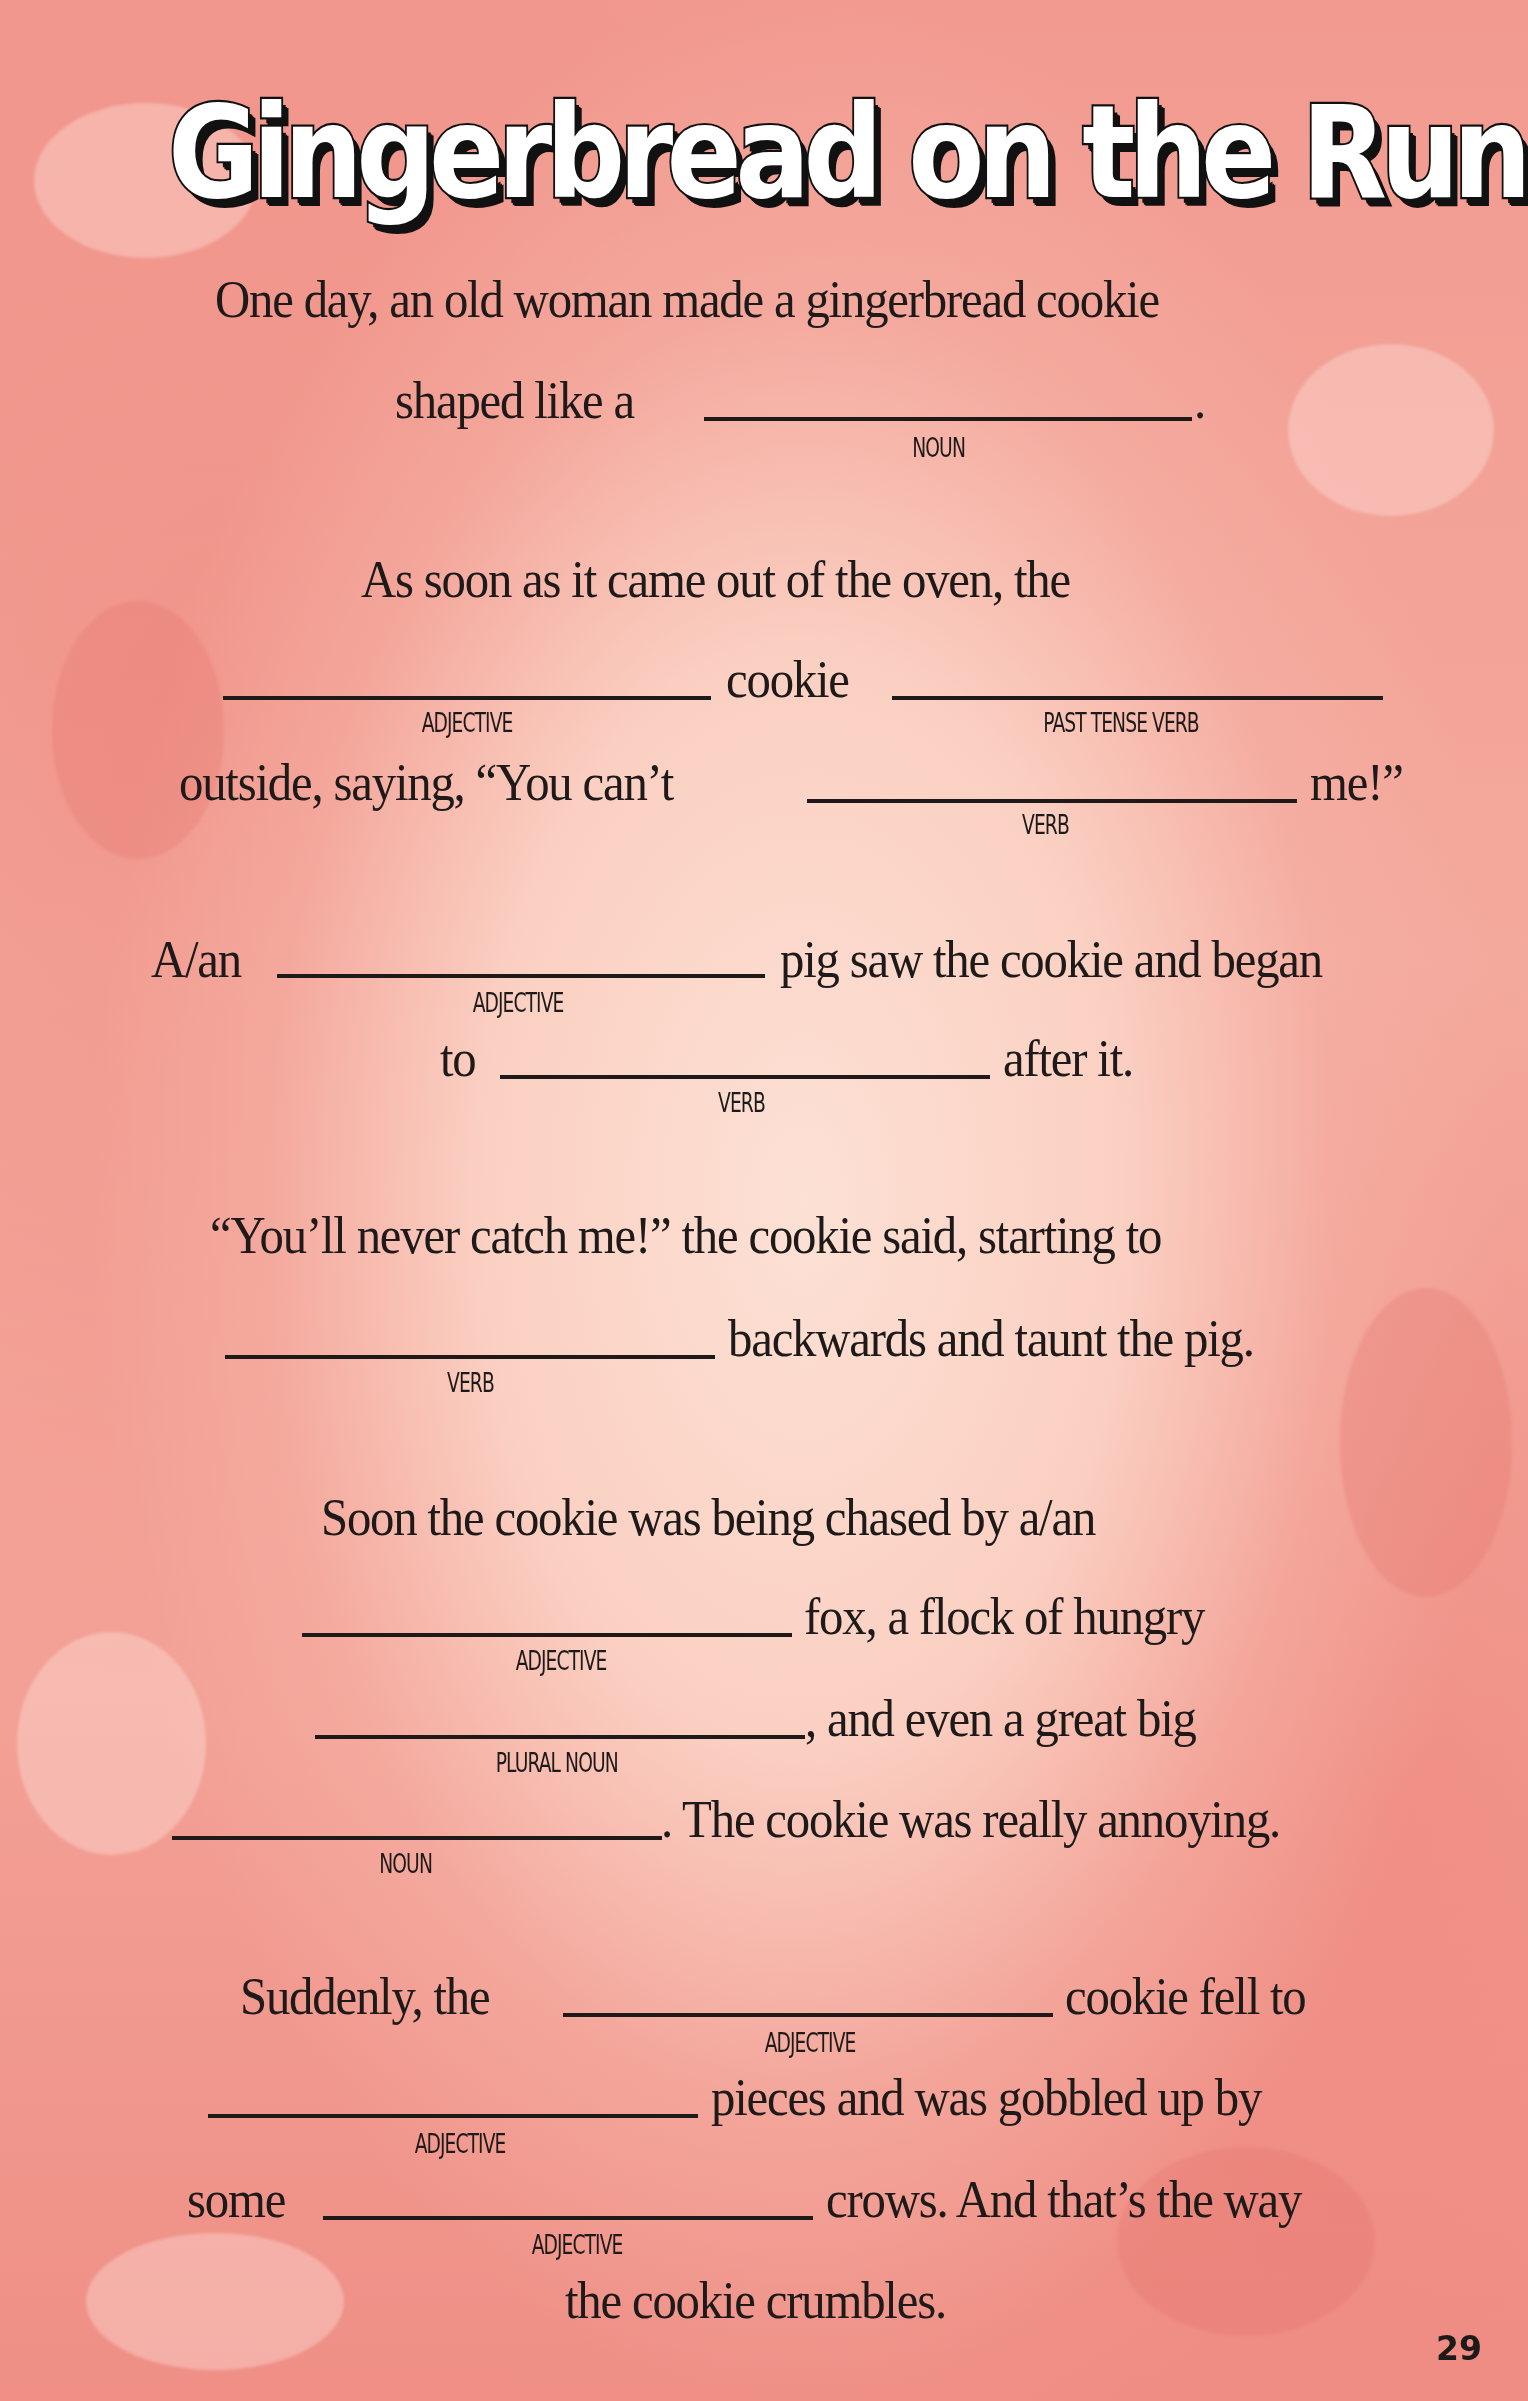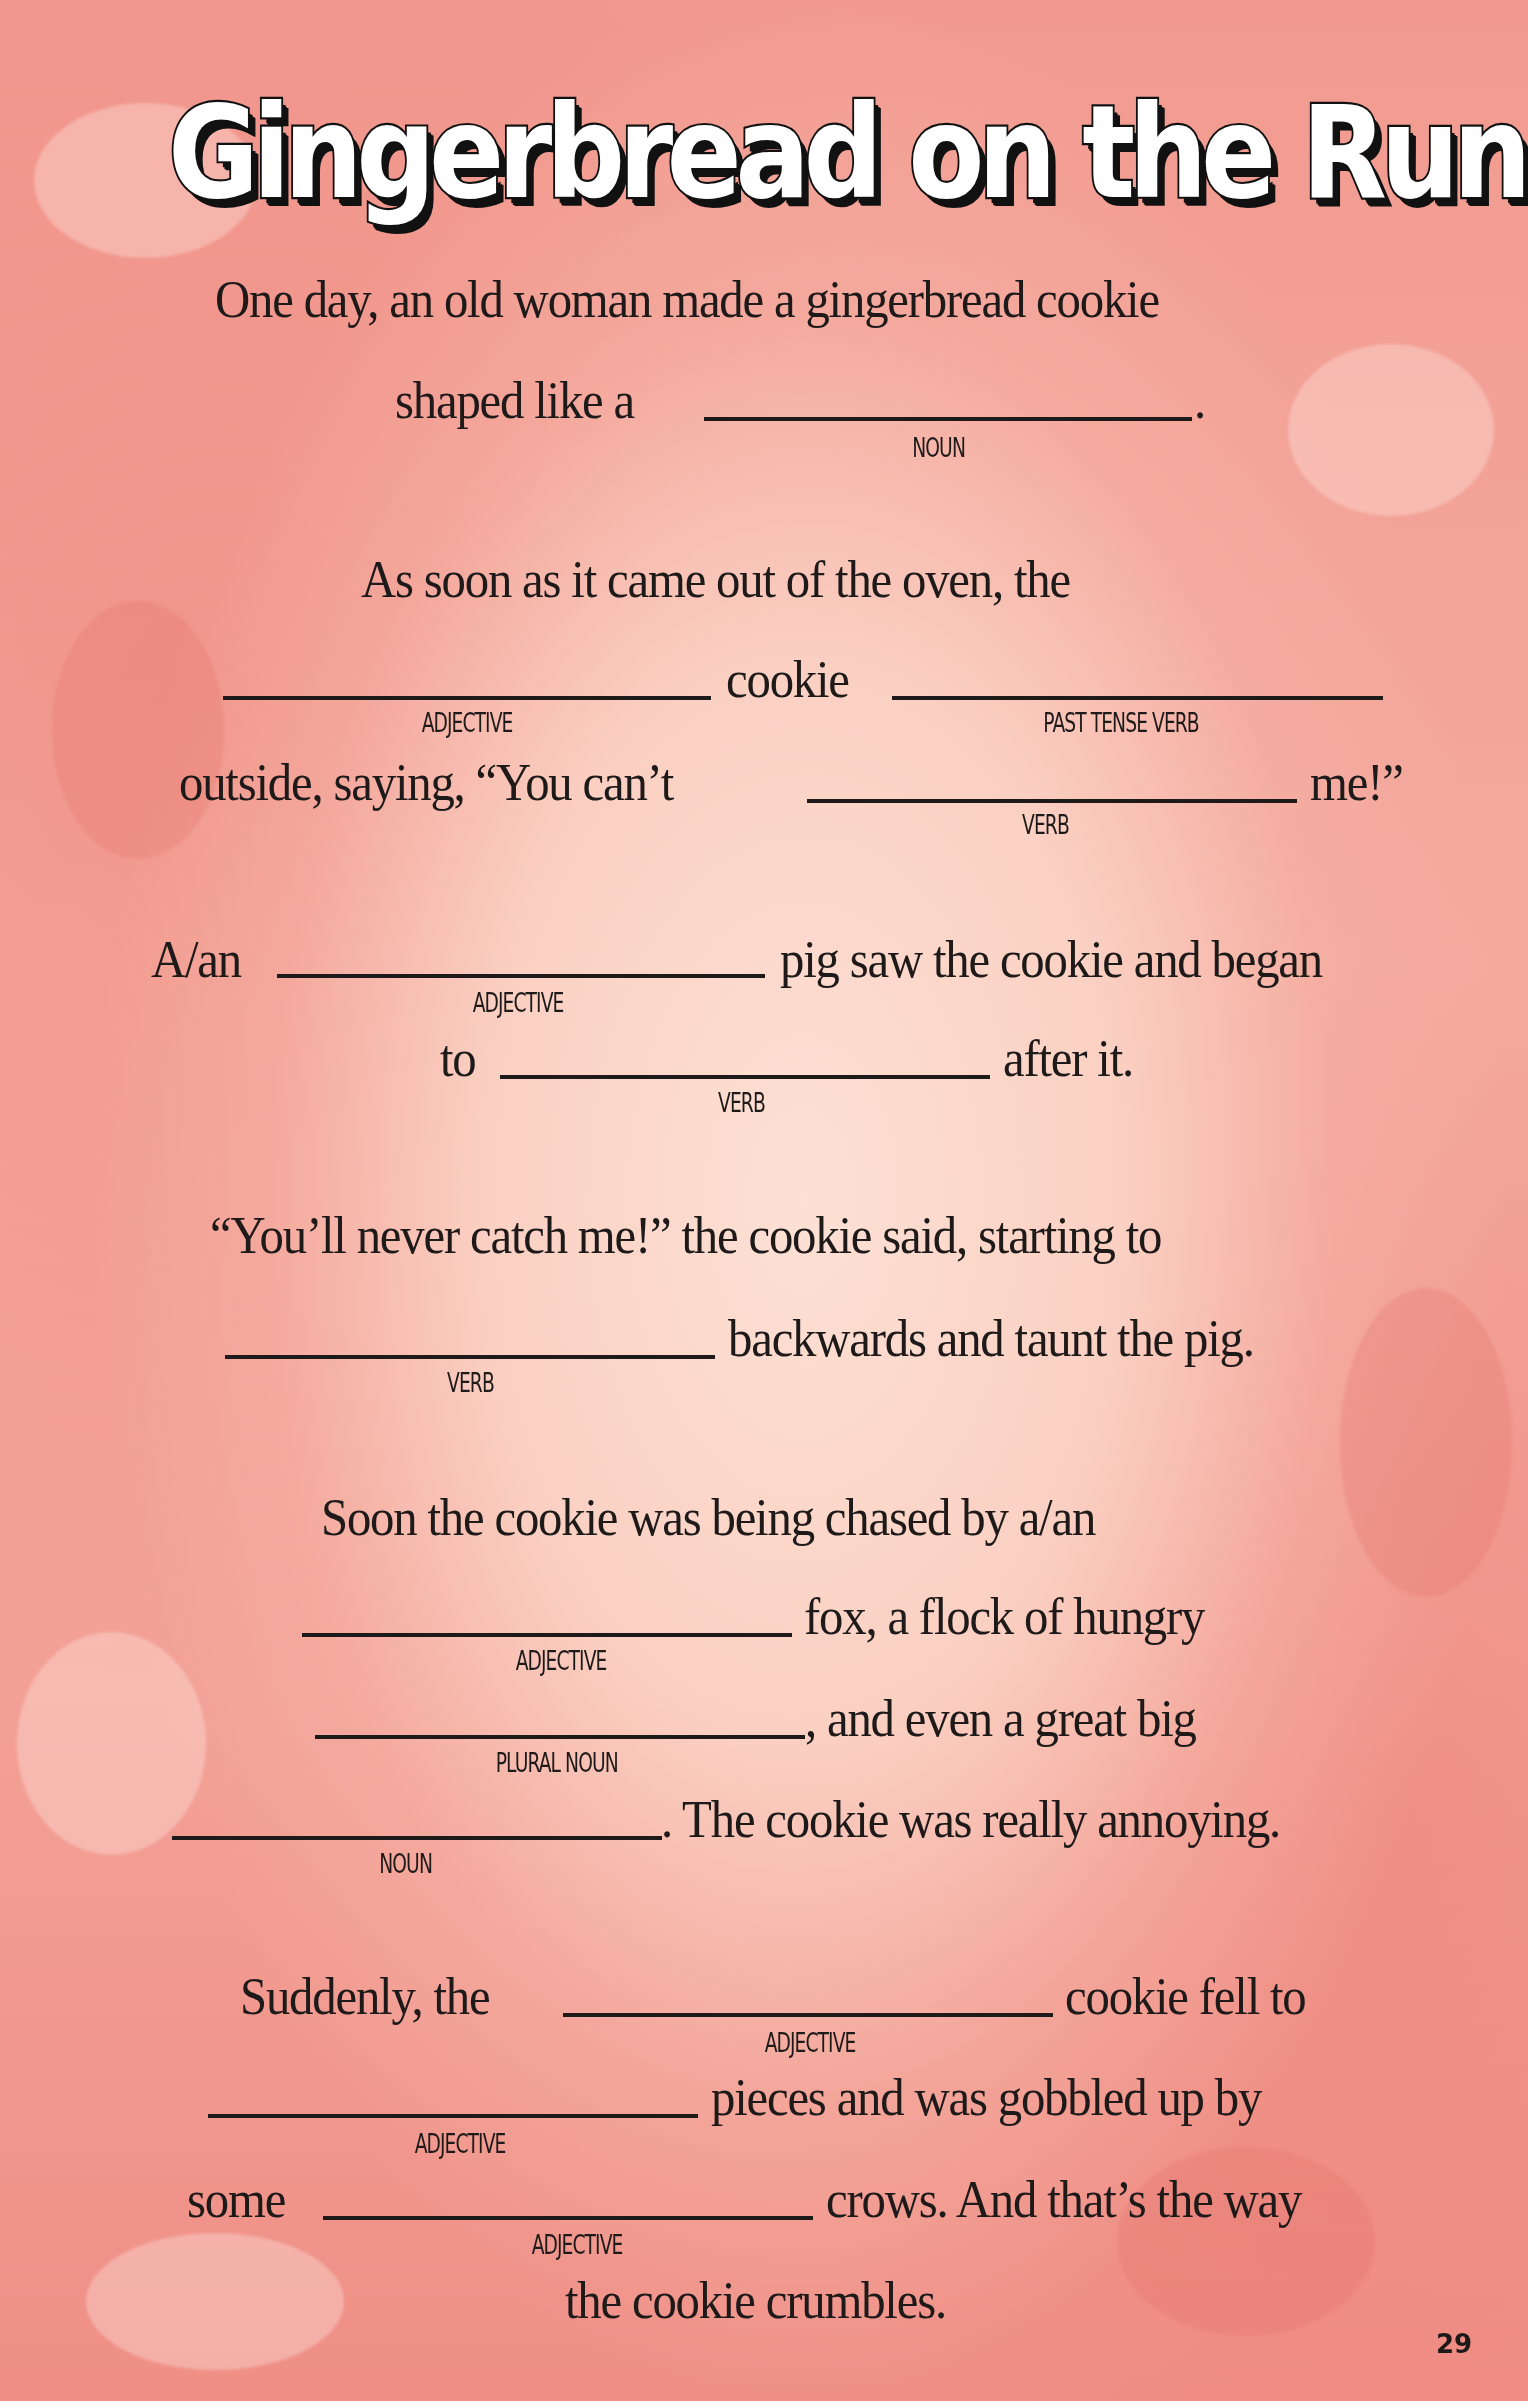--- a/index.html
+++ b/index.html
@@ -40,21 +40,21 @@
   .blank {
     position: absolute; height: 4.3px; background: #1e1a1a;
   }
   .pos {
     position: absolute; font-family: "DejaVu Sans", sans-serif; font-size: 26px; line-height: 29px;
     color: #1e1a1a; letter-spacing: -1.3px; white-space: nowrap;
     transform: scaleX(0.72); transform-origin: center top;
   }
   #page-number {
     position: absolute; left: 1436px; top: 2329px;
-    font-family: "DejaVu Sans", sans-serif; font-weight: bold; font-size: 26px; color: #1e1a1a;
+    font-family: "DejaVu Sans", sans-serif; font-weight: bold; font-size: 33px; color: #1e1a1a;
   }
 </style>
 </head>
 <body>
 
 <div id="page">
 
   <div class="splotch" style="left:34px;top:103px;width:223px;height:155px;"></div>
   <div class="splotch dark" style="left:52px;top:601px;width:172px;height:258px;"></div>
   <div class="splotch" style="left:1288px;top:344px;width:206px;height:172px;"></div>

